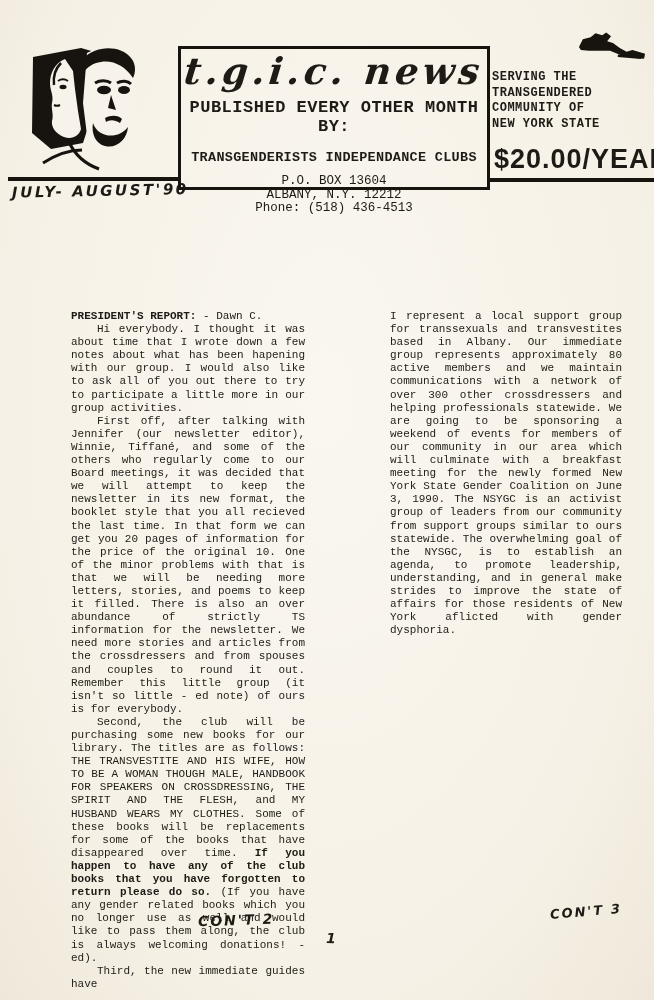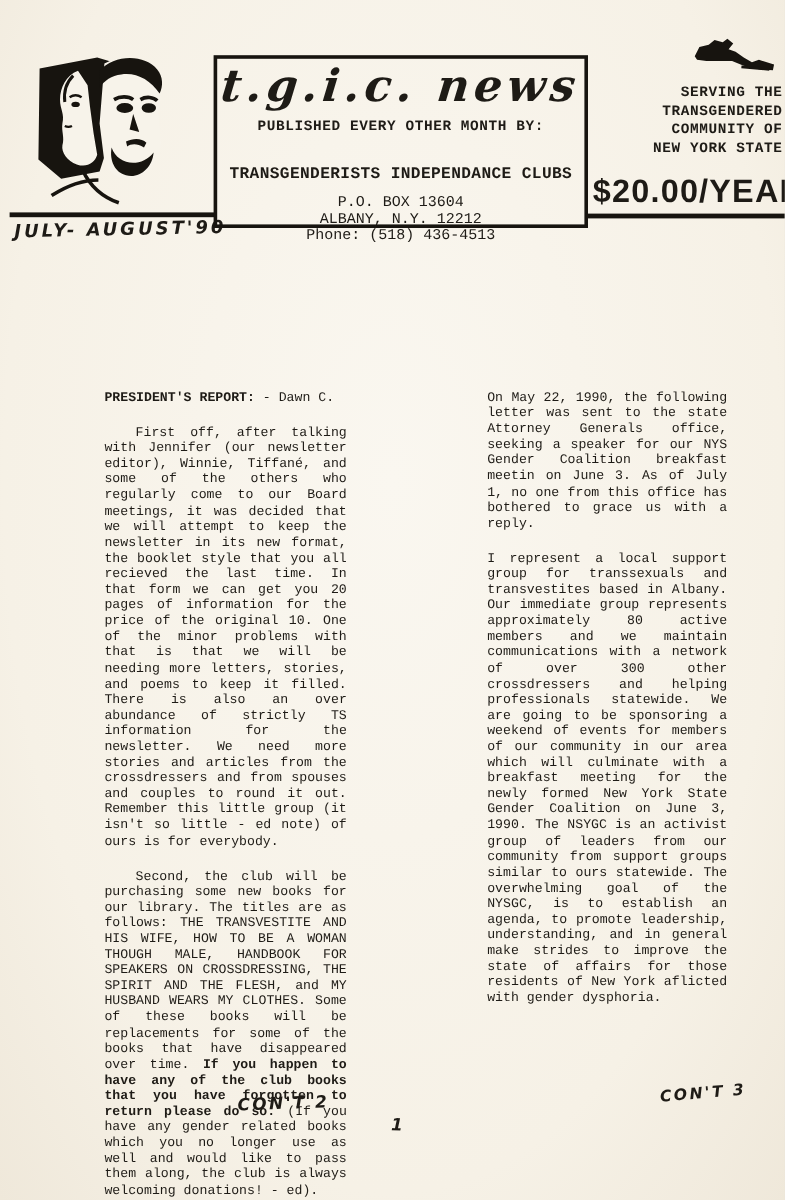--- a/index.html
+++ b/index.html
@@ -18,35 +18,35 @@
     font-size:15px;letter-spacing:2.5px;transform:rotate(-1.2deg);white-space:nowrap;
   }
   .center-box{
     position:absolute;left:178px;top:46px;width:312px;height:144px;
     border:3px solid #17140f;box-sizing:border-box;text-align:center;
   }
   .news-title{
     margin-top:1px;font-family:"DejaVu Serif",serif;font-style:italic;font-weight:700;
     font-size:37px;letter-spacing:4px;transform:skewX(-6deg);line-height:42px;
   }
-  .published{margin-top:6px;font-weight:bold;font-size:12px;letter-spacing:0.5px;}
-  .org{margin-top:26px;font-weight:bold;font-size:13.5px;letter-spacing:0.3px;}
+  .published{margin-top:6px;font-weight:bold;font-size:17px;letter-spacing:0.5px;}
+  .org{margin-top:14px;font-weight:bold;font-size:13.5px;letter-spacing:0.3px;}
   .addr{margin-top:10px;font-size:12.5px;line-height:13.5px;white-space:pre-line;}
   .ny-map{position:absolute;left:577px;top:31px;width:70px;height:30px;}
   .tagline{
-    position:absolute;left:492px;top:70px;width:160px;text-align:right;
+    position:absolute;left:492px;top:70px;width:160px;text-align:left;
     font-weight:bold;font-size:12px;line-height:15.5px;letter-spacing:0.5px;white-space:pre-line;
   }
   .price{
     position:absolute;left:494px;top:144px;width:160px;
     font-family:"Liberation Sans",sans-serif;font-weight:bold;font-size:27px;letter-spacing:1px;
   }
   
   .col{position:absolute;top:310px;font-size:11px;line-height:13.1px;text-align:justify;}
-  .col p{margin:16px;padding-left:28px;}
+  .col p{margin:0;padding-left:28px;}
   #col-left{left:43px;width:262px;}
   #col-right{left:362px;width:260px;}
   .bold{font-weight:bold;}
   .col-heading{font-weight:bold;margin:0 0 14px 0;}
   #col-right .col-heading{margin-bottom:9px;}
   .indent{text-indent:26px;}
   .gap{margin-bottom:13px !important;}
   .pre{white-space:pre-line;text-align:left;}
   
   .hand{
@@ -100,27 +100,27 @@
   </svg>
   <div class="tagline">SERVING THE
 TRANSGENDERED
 COMMUNITY OF
 NEW YORK STATE</div>
   <div class="price">$20.00/YEAR</div>
   <div class="rule" style="left:488px;top:178px;width:166px;height:4px;"></div>
 
   <div class="col" id="col-left">
     <p class="col-heading"><span class="bold">PRESIDENT'S REPORT:</span><span style="font-weight:normal;"> - Dawn C.</span></p>
+    <p class="indent">Hi everybody.  I thought it was about time that I wrote down a few notes about what has been hapening with our group.  I would also like to ask all of you out there to try to participate a little more in our group activities.</p>
     <p class="indent">First off, after talking with Jennifer (our newsletter editor), Winnie, Tiffané, and some of the others who regularly come to our Board meetings, it was decided that we will attempt to keep the newsletter in its new format, the booklet style that you all recieved the last time.  In that form we can get you 20 pages of information for the price of the original 10.  One of the minor problems with that is that we will be needing more letters, stories, and poems to keep it filled.  There is also an over abundance of strictly TS information for the newsletter.  We need more stories and articles from the crossdressers and from spouses and couples to round it out.  Remember this little group (it isn't so little - ed note) of ours is for everybody.</p>
     <p class="indent"><span>Second, the club will be purchasing some new books for our library.  The titles are as follows: THE TRANSVESTITE AND HIS WIFE, HOW TO BE A WOMAN THOUGH MALE, HANDBOOK FOR SPEAKERS ON CROSSDRESSING, THE SPIRIT AND THE FLESH, and MY HUSBAND WEARS MY CLOTHES.  Some of these books will be replacements for some of the books that have disappeared over time.  </span><span class="bold">If you happen to have any of the club books that you have forgotten to return please do so.</span><span> (If you have any gender related books which you no longer use as well and would like to pass them along, the club is always welcoming donations!  - ed).</span></p>
     <p class="indent">Third, the new immediate guides have</p>
   </div>
   <div class="hand" id="cont-left">CON'T 2</div>
 
   <div class="col" id="col-right">
-    <p class="gap">On May 22, 1990, the following letter was sent to the state Attorney Generals office, seeking a speaker for our NYS Gender Coalition breakfast meetin on June 3.  As of July 1, no one from this office has bothered to grace us with a reply.</p>
     <p class="gap">I represent a local support group for transsexuals and transvestites based in Albany.  Our immediate group represents approximately 80 active members and we maintain communications with a network of over 300 other crossdressers and helping professionals statewide.  We are going to be sponsoring a weekend of events for members of our community in our area which will culminate with a breakfast meeting for the newly formed New York State Gender Coalition on June 3, 1990.  The NSYGC is an activist group of leaders from our community from support groups similar to ours statewide.  The overwhelming goal of the NYSGC, is to establish an agenda, to promote leadership, understanding, and in general make strides to improve the state of affairs for those residents of New York aflicted with gender dysphoria.</p>
   </div>
   <div class="hand" id="cont-right">CON'T 3</div>
 
   <div class="hand" id="page-num">1</div>
 
 </div>
 
 </body></html>

